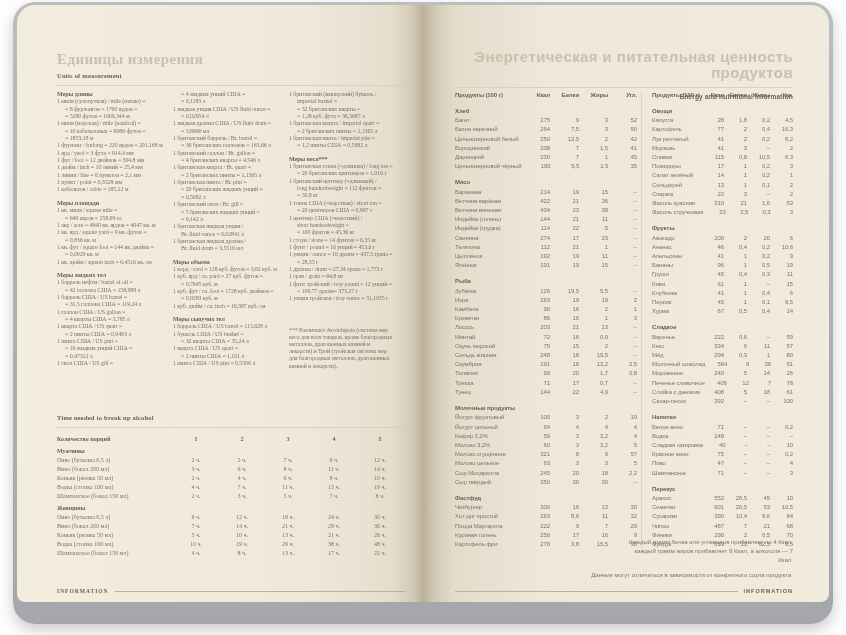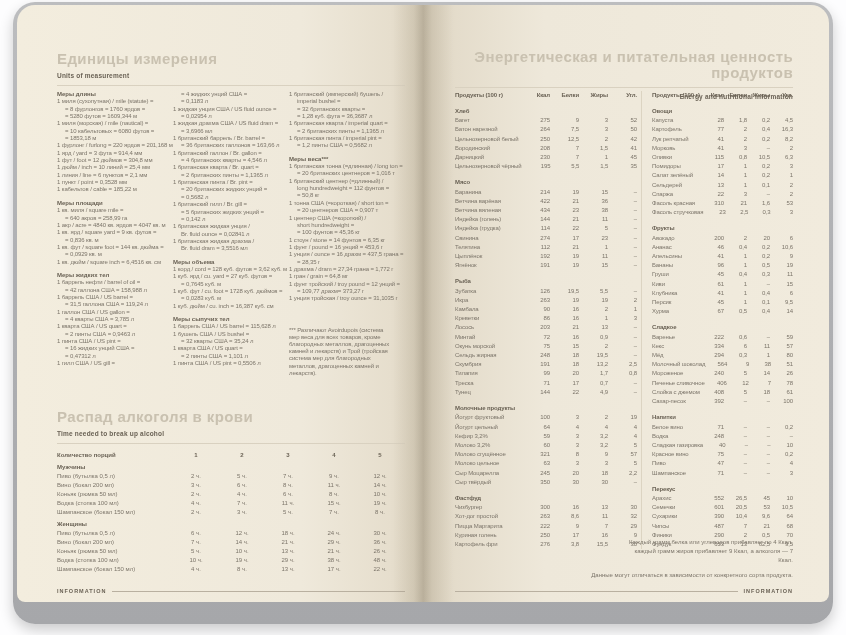--- a/index.html
+++ b/index.html
@@ -1,20 +1,20 @@
 <!DOCTYPE html>
 <html><head>
 <meta charset="utf-8">
 <style>
   html,body{margin:0;padding:0;}
   body{width:846px;height:635px;background:#fdfdfe;font-family:"Liberation Sans",sans-serif;position:relative;overflow:hidden;}
   .notebook{position:absolute;left:13px;top:2px;width:820px;height:622px;background:linear-gradient(180deg,#bcbdbf 0%,#b0b1b4 40%,#a6a7aa 100%);border-radius:22px;box-shadow:0 6px 14px rgba(0,0,0,.20);}
   .pages{position:absolute;left:4px;top:3px;right:4px;bottom:22px;display:flex;border-radius:18px 18px 8px 8px;overflow:hidden;box-shadow:inset 0 -5px 7px -5px rgba(0,0,0,.25);}
   .page{width:50%;height:100%;position:relative;}
-  .page.left{background:linear-gradient(90deg,#f3edde 0%,#efe9db 70%,#e6decd 92%,#d8cfbb 100%);}
+  .page.left{background:linear-gradient(90deg,#f3edde 0%,#efe9db 70%,#e6decd 92%,#d8cfbb 100%);font-family:Liberation Serif, serif;}
   .page.right{background:linear-gradient(270deg,#f1ebdd 0%,#eee8da 70%,#e4dccb 92%,#d6cdb9 100%);text-decoration:underline;}
   .spine{position:absolute;left:50%;top:0;bottom:0;width:60px;transform:translateX(-50%);pointer-events:none;
     background:linear-gradient(90deg,rgba(110,95,70,0) 0%,rgba(110,95,70,.10) 35%,rgba(80,66,46,.22) 50%,rgba(110,95,70,.10) 65%,rgba(110,95,70,0) 100%);}
   .pg-title{font-size:15px;line-height:16px;color:#c9c1b0;letter-spacing:.4px;font-weight:700;}
   .pg-sub{font-size:6.5px;font-weight:700;color:#6a6255;margin-top:5px;letter-spacing:.2px;}
   .rule{border-top:1px solid #d9d1c0;margin-top:6px;}
   
   .lp-head{position:absolute;top:46px;left:40px;right:18px;}
   .u-cols{position:absolute;top:86px;left:40px;right:18px;display:flex;}
   .u-col{width:116px;font-size:6px;line-height:7.35px;color:#7c756a;letter-spacing:-.12px;}
@@ -167,21 +167,20 @@
             <div class="u-l">1 драхма / dram = 27,34 грана = 1,772 г</div>
             <div class="u-l">1 гран / grain = 64,8 мг</div>
             <div class="u-l">1 фунт тройский / troy pound = 12 унций =</div>
             <div class="u-c">= 109,77 драхм= 373,27 г</div>
             <div class="u-l">1 унция тройская / troy ounce = 31,1035 г</div>
             <div class="u-foot">*** Различают Avoirdupois (система мер веса для всех товаров, кроме благородных металлов, драгоценных камней и лекарств) и Трой (тройская система мер для благородных металлов, драгоценных камней и лекарств).</div>
           </div>
         </div>
 
       <div class="alc">
-        <div class="pg-title">Распад алкоголя в крови</div>
         <div class="pg-sub">Time needed to break up alcohol</div>
         <div class="rule"></div>
         <div class="alc-table" id="alc-table">
             <div class="alc-row alc-head">
               <span class="lbl">Количество порций</span>
               <span class="v">1</span>
               <span class="v">2</span>
               <span class="v">3</span>
               <span class="v">4</span>
               <span class="v">5</span>

